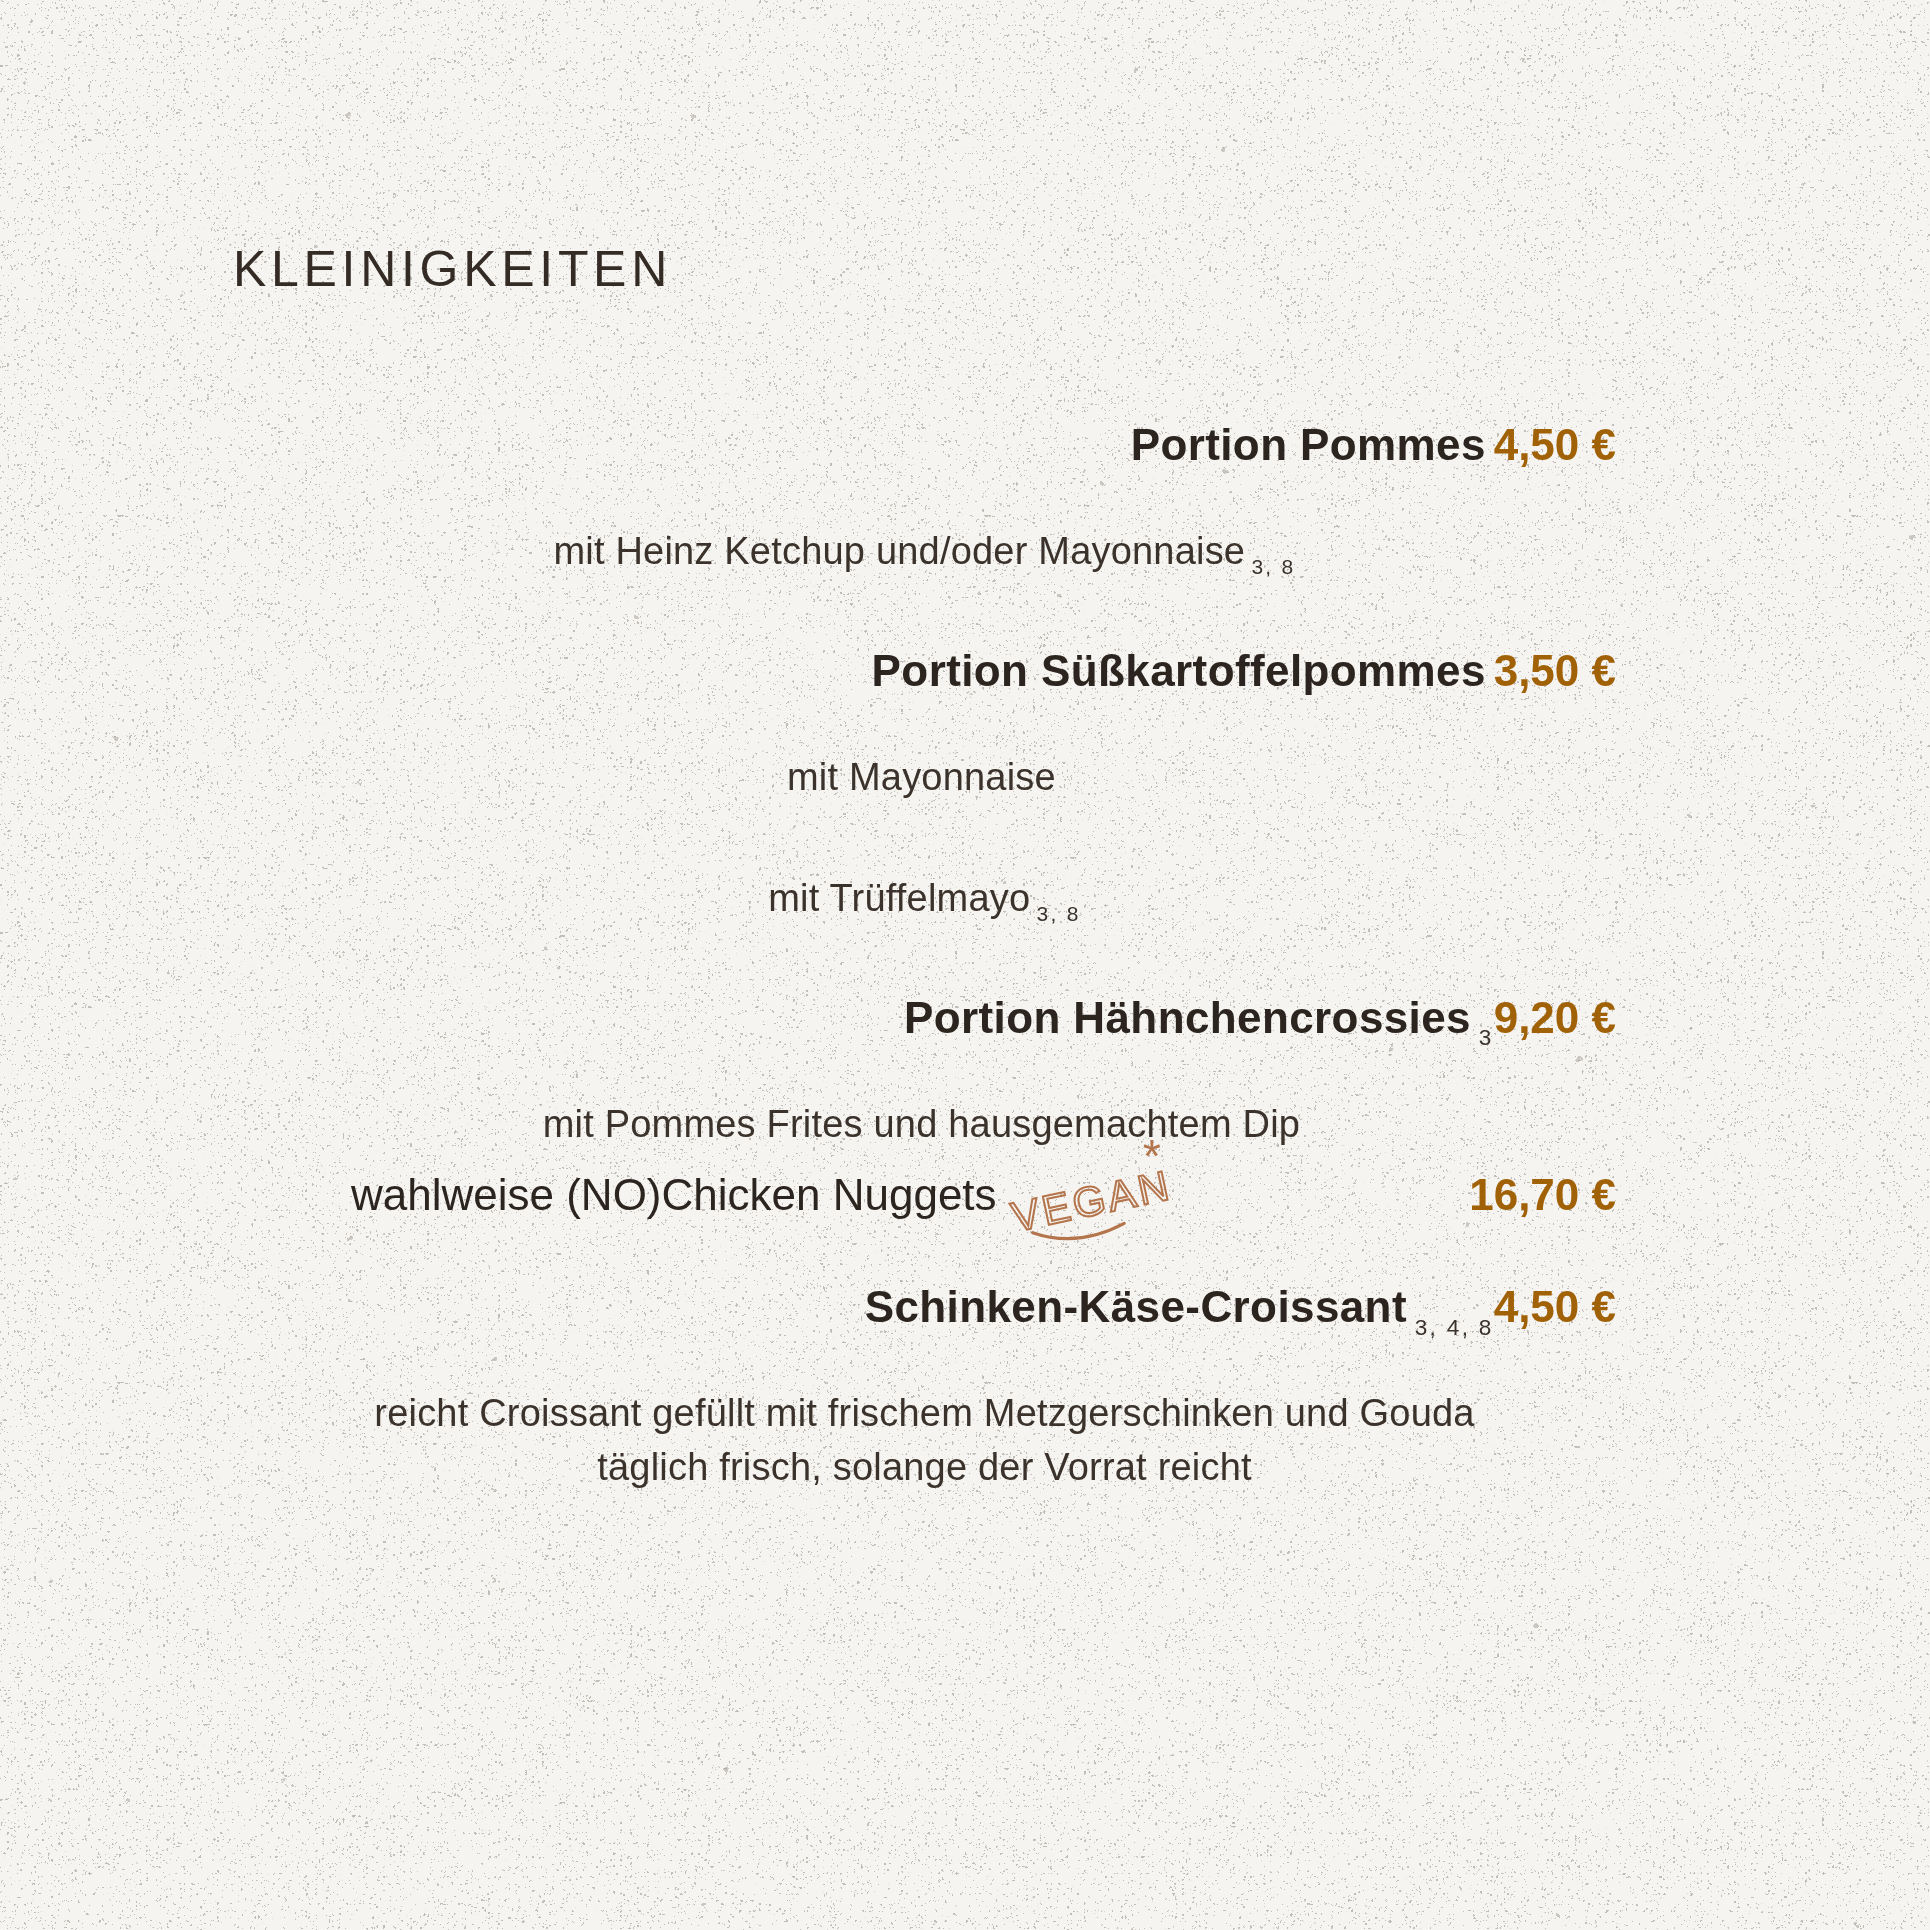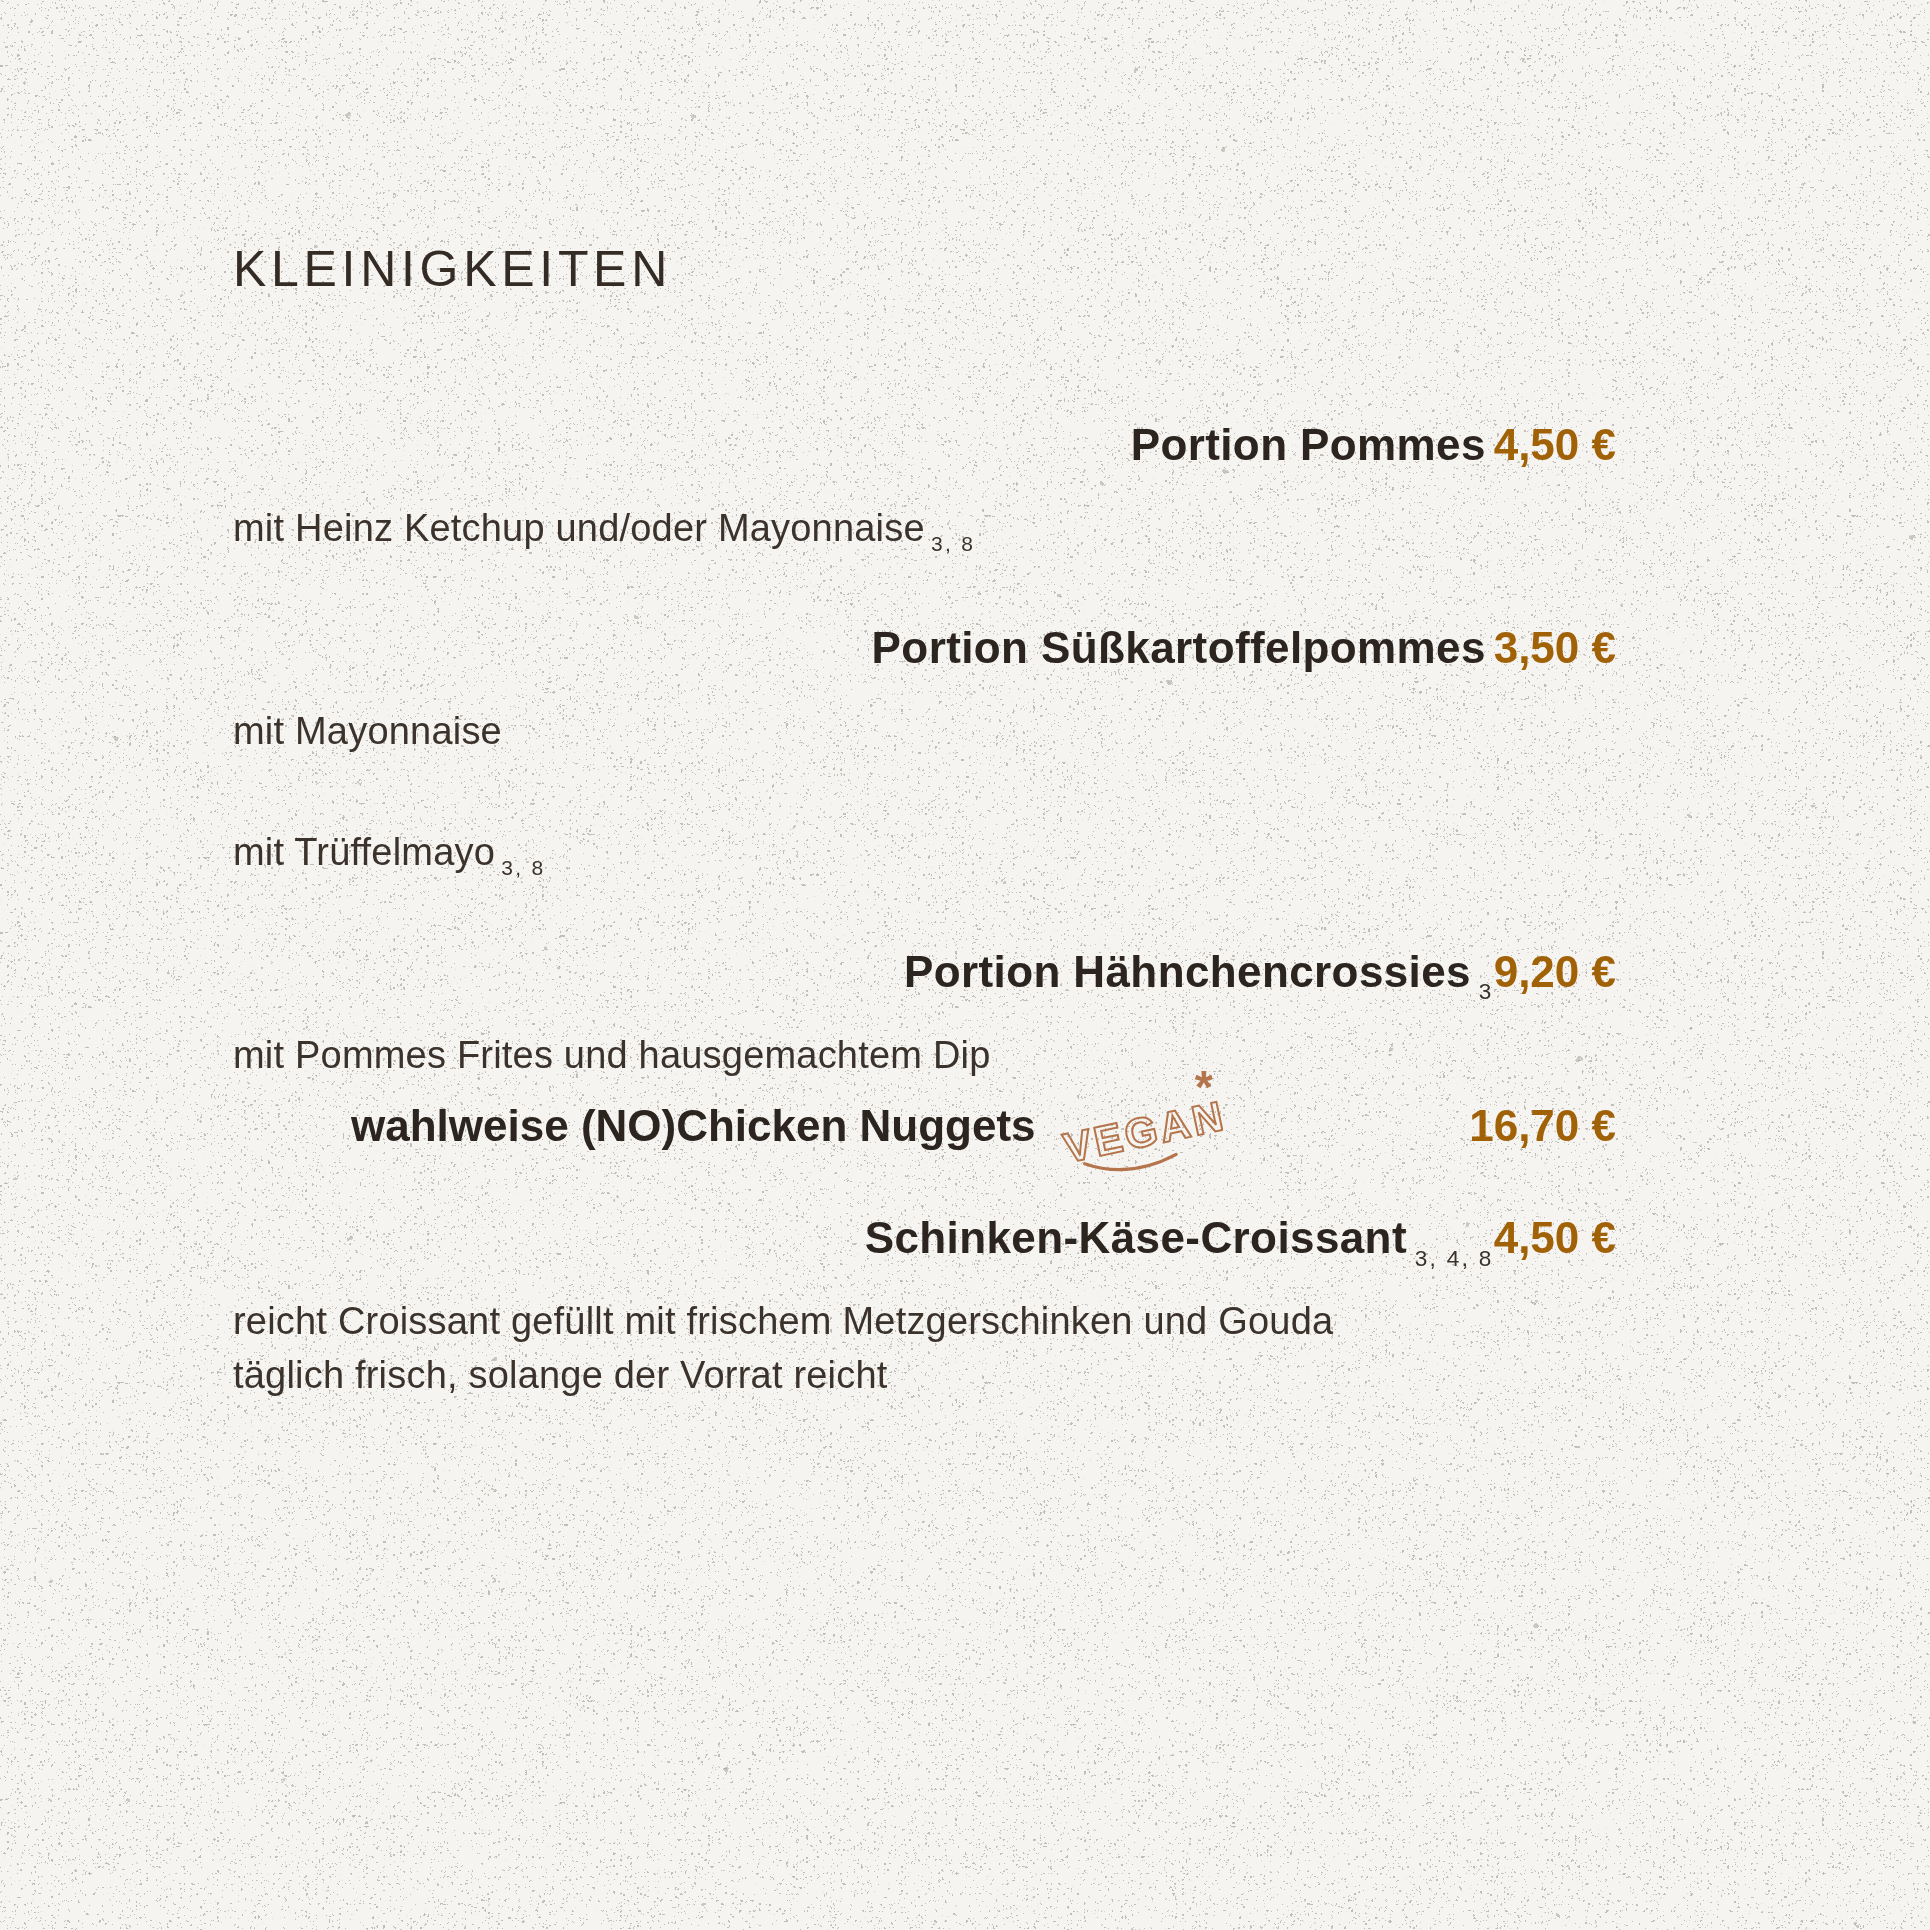--- a/index.html
+++ b/index.html
@@ -59,39 +59,39 @@
     font-size: 44px;
     font-weight: 700;
     line-height: 51px;
     white-space: nowrap;
     color: #a16207;
   }
   .desc {
     font-size: 38px;
     font-weight: 400;
     color: #3a322b;
-    margin: 23px 0 0 0;
+    margin: 46px 0 0 0;
     line-height: 54px;
     letter-spacing: 0.2px;
+    text-align: center;
   }
   .desc .allergen { font-size: 21px; top: 10px; margin-left: 6.2px; }
   .desc-line { display: block; }
   .variant-row {
     display: flex;
     justify-content: space-between;
     align-items: flex-start;
     margin: 12.5px 0 0 118px;
   }
   .variant-label {
     display: flex;
     align-items: flex-end;
     font-size: 44px;
-    font-weight: 700;
+    font-weight: 400;
     line-height: 51px;
-    gap: 13px;
   }
   .vegan-badge-svg {
     width: 165px;
     height: 118px;
     margin: -31px 0 -36px 9.3px;
     flex: 0 0 auto;
   }
 </style>
 </head>
 <body>

